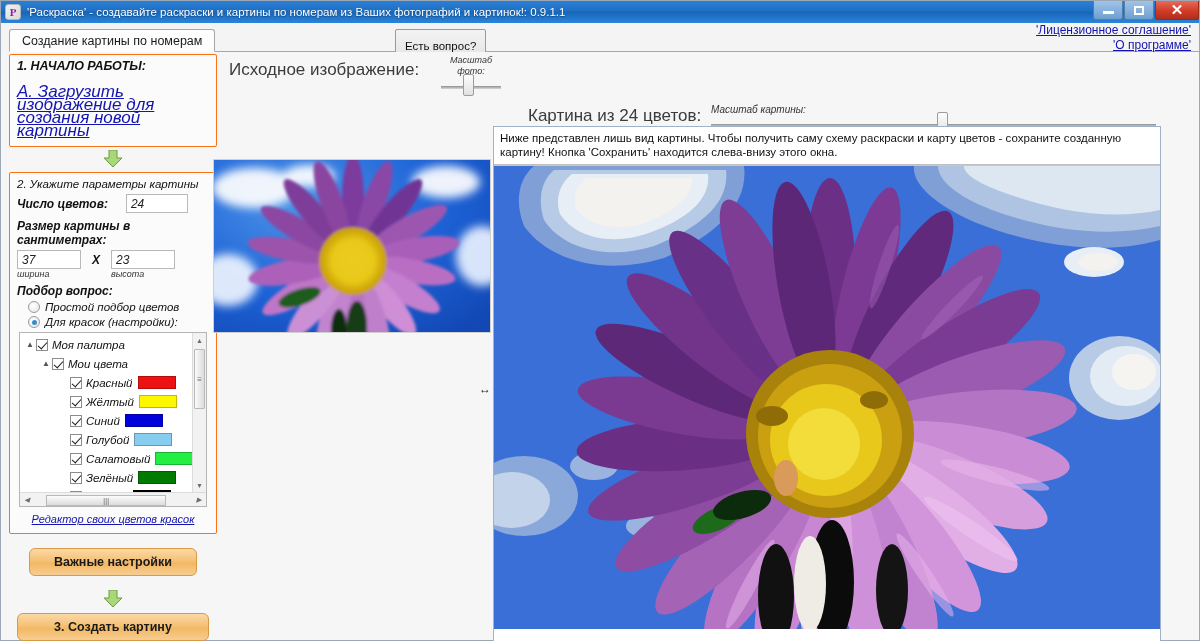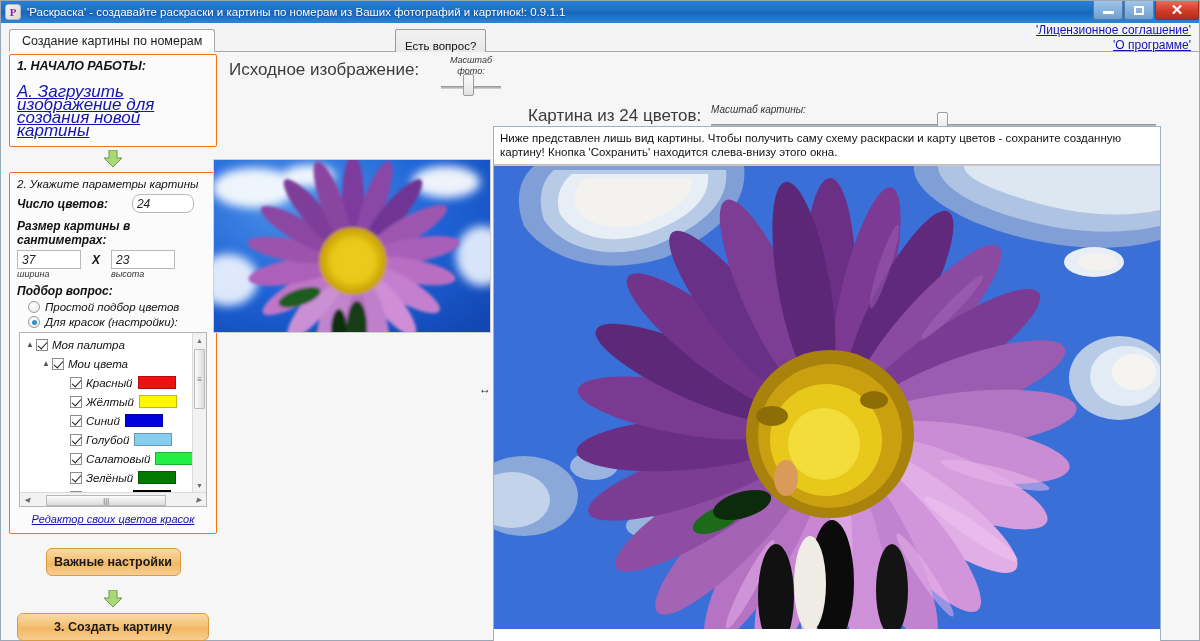--- a/index.html
+++ b/index.html
@@ -157,21 +157,21 @@
   .tbox {
     background: #fff;
     border: 1px solid #b9b9b9;
     height: 19px;
     font-size: 12px;
     color: #222;
     padding: 0 4px;
     display: flex; align-items: center;
     font-family: "Liberation Sans", sans-serif;
   }
-  .tbox.count { width: 62px; margin-left: 24px; border-radius: 8px; }
+  .tbox.count { width: 62px; margin-left: 18px; }
   .tbox.dim { width: 64px; }
   .dim-row { display: flex; align-items: center; margin-top: 3px; }
   .x-sep { width: 30px; text-align: center; font-size: 12px; font-weight: bold; color: #111; }
   .dim-caps { display: flex; margin-top: 0px; }
   .cap {
     width: 64px; text-align: left;
     font-size: 9px; color: #333;
   }
   .cap.second { margin-left: 30px; }
 
@@ -288,21 +288,21 @@
 
   
   .obtn {
     display: flex; align-items: center; justify-content: center;
     height: 28px;
     background: linear-gradient(to bottom, #fbd9a6 0%, #f5c176 45%, #f2b862 55%, #f7cd93 100%);
     border: 1px solid #d79a45;
     border-radius: 6px;
     font-size: 12.5px; font-weight: bold; color: #1a1a1a;
   }
-  .btn-wide { width: 135px; margin: 14px auto; }
+  .btn-wide { width: 168px; margin: 14px auto; }
   .btn-create { width: 192px; margin: 0 auto; }
   .btn-half { width: 84px; }
   .btn-pair { display: flex; justify-content: space-between; width: 164px; margin: 0 auto; }
   .arrow-pair { display: flex; justify-content: space-between; width: 120px; margin: 4px auto; }
 
   
   .center-head {
     position: absolute;
     left: 228px; top: 8px;
     font-size: 17px; color: #3b3b3b;

